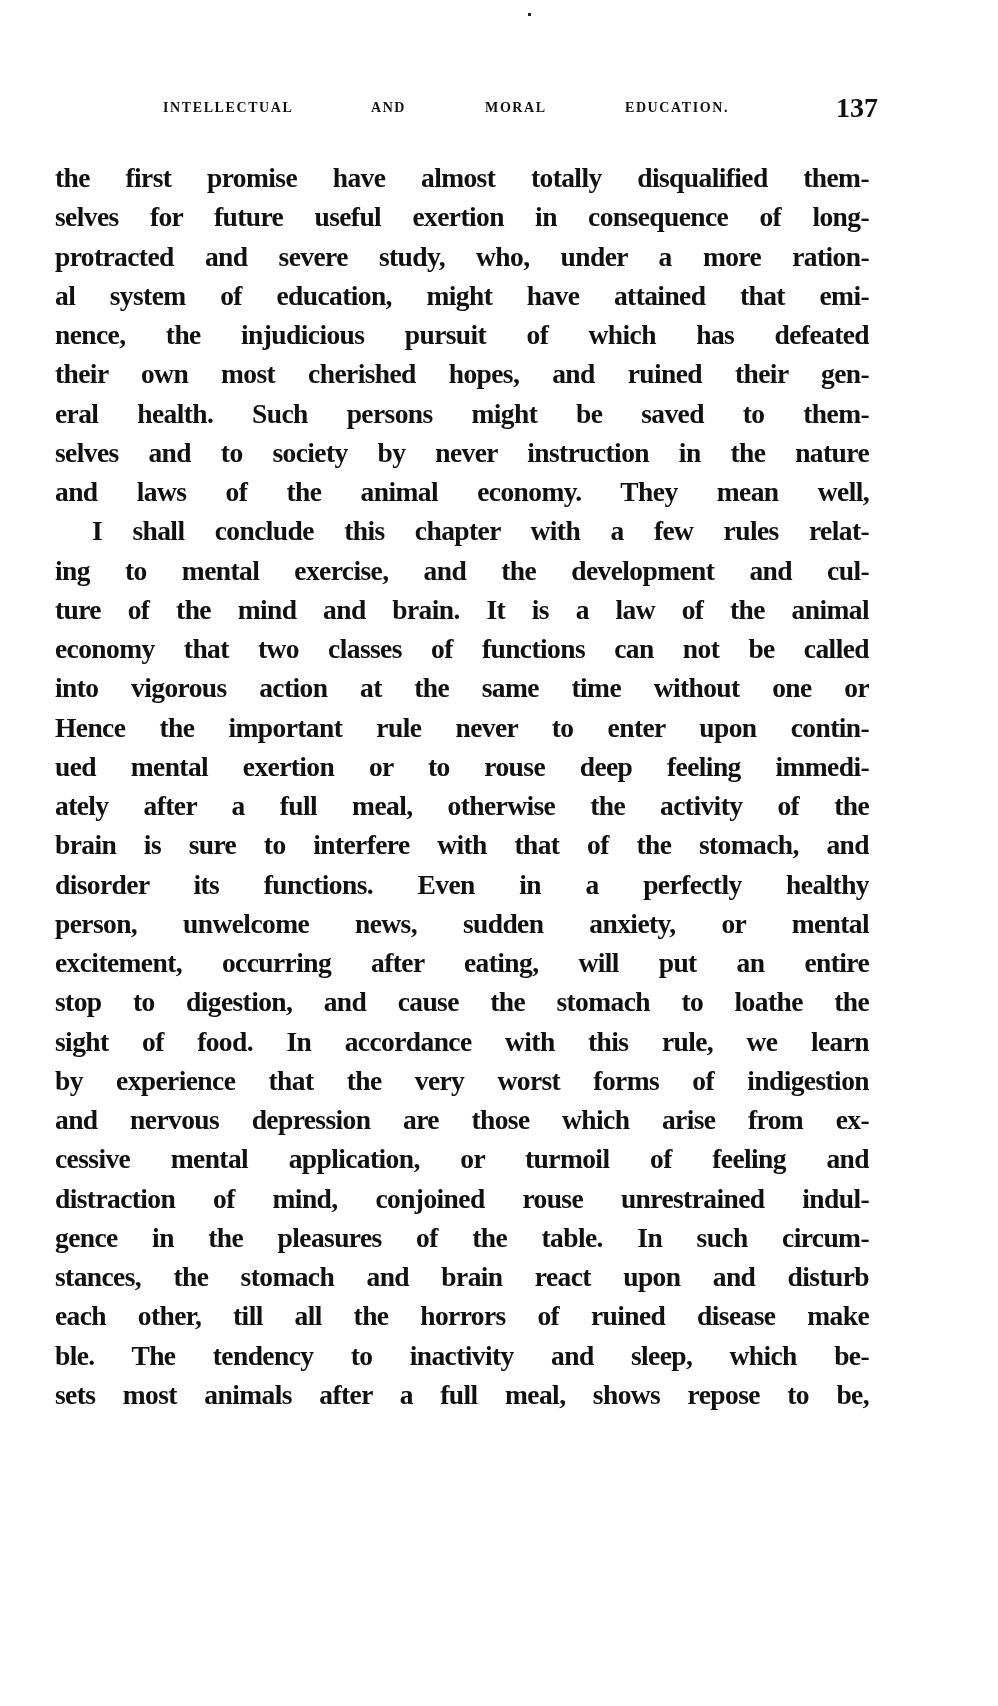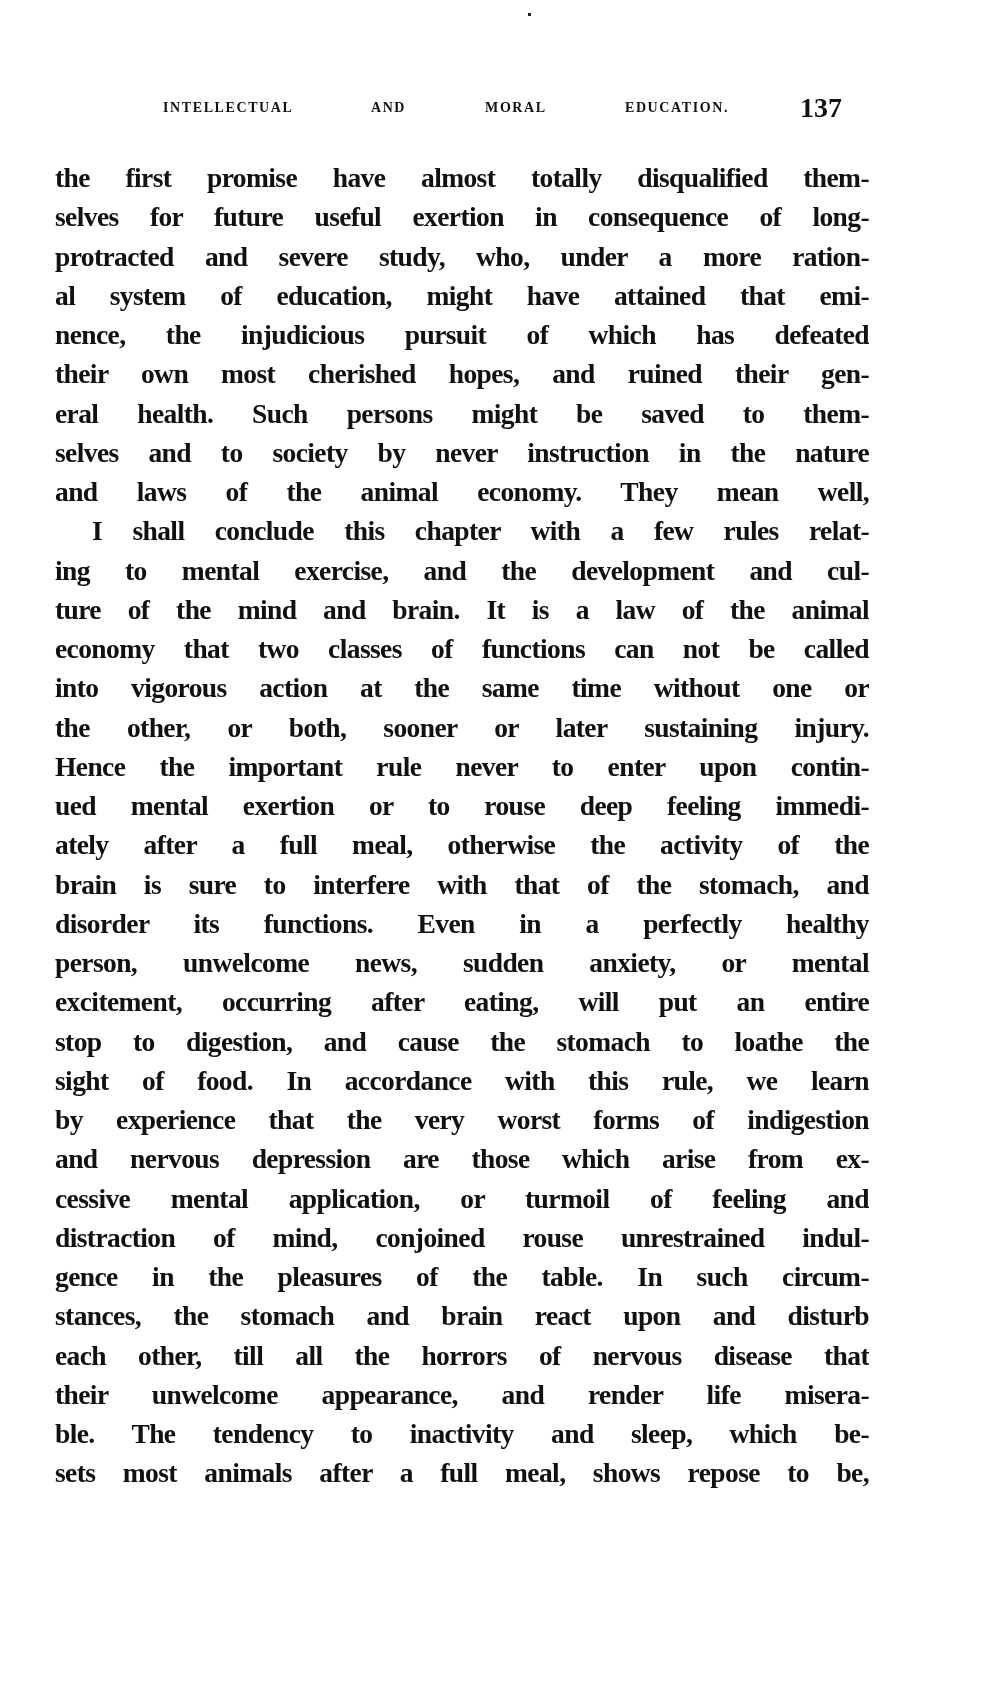--- a/index.html
+++ b/index.html
@@ -32,21 +32,21 @@
       font-size: 14px;
       font-weight: bold;
       letter-spacing: 1.6px;
       white-space: nowrap;
       line-height: 24px;
       text-align: justify;
       text-align-last: justify;
     }
     .page-number {
       position: absolute;
-      left: 788px;
+      left: 824px;
       top: 92px;
       width: 54px;
       height: 32px;
       font-size: 28px;
       font-weight: bold;
       line-height: 32px;
       text-align: right;
     }
     .body-text {
       position: absolute;
@@ -99,34 +99,32 @@
     <span class="line"><span class="fit">selves and to society by never instruction in the nature</span></span>
     <span class="line"><span class="fit">and laws of the animal economy.  They mean well,</span></span>
   </div>
 
   <div class="paragraph">
     <span class="line indent"><span class="fit">I shall conclude this chapter with a few rules relat-</span></span>
     <span class="line"><span class="fit">ing to mental exercise, and the development and cul-</span></span>
     <span class="line"><span class="fit">ture of the mind and brain.  It is a law of the animal</span></span>
     <span class="line"><span class="fit">economy that two classes of functions can not be called</span></span>
     <span class="line"><span class="fit">into vigorous action at the same time without one or</span></span>
-    <span class="line"><span class="fit">the other, or both, sooner or later sustaining injury.</span></span>
     <span class="line"><span class="fit">Hence the important rule never to enter upon contin-</span></span>
     <span class="line"><span class="fit">ued mental exertion or to rouse deep feeling immedi-</span></span>
     <span class="line"><span class="fit">ately after a full meal, otherwise the activity of the</span></span>
     <span class="line"><span class="fit">brain is sure to interfere with that of the stomach, and</span></span>
     <span class="line"><span class="fit">disorder its functions.  Even in a perfectly healthy</span></span>
     <span class="line"><span class="fit">person, unwelcome news, sudden anxiety, or mental</span></span>
     <span class="line"><span class="fit">excitement, occurring after eating, will put an entire</span></span>
     <span class="line"><span class="fit">stop to digestion, and cause the stomach to loathe the</span></span>
     <span class="line"><span class="fit">sight of food.  In accordance with this rule, we learn</span></span>
     <span class="line"><span class="fit">by experience that the very worst forms of indigestion</span></span>
     <span class="line"><span class="fit">and nervous depression are those which arise from ex-</span></span>
     <span class="line"><span class="fit">cessive mental application, or turmoil of feeling and</span></span>
     <span class="line"><span class="fit">distraction of mind, conjoined rouse unrestrained indul-</span></span>
     <span class="line"><span class="fit">gence in the pleasures of the table.  In such circum-</span></span>
     <span class="line"><span class="fit">stances, the stomach and brain react upon and disturb</span></span>
-    <span class="line"><span class="fit">each other, till all the horrors of nervous disease that</span></span>
-    <span class="line"><span class="fit">their unwelcome appearance, and render life misera-</span></span>
+    <span class="line"><span class="fit">each other, till all the horrors of ruined disease make</span></span>
     <span class="line"><span class="fit">ble.  The tendency to inactivity and sleep, which be-</span></span>
     <span class="line"><span class="fit">sets most animals after a full meal, shows repose to be,</span></span>
   </div>
 </div>
 
 </body></html>

